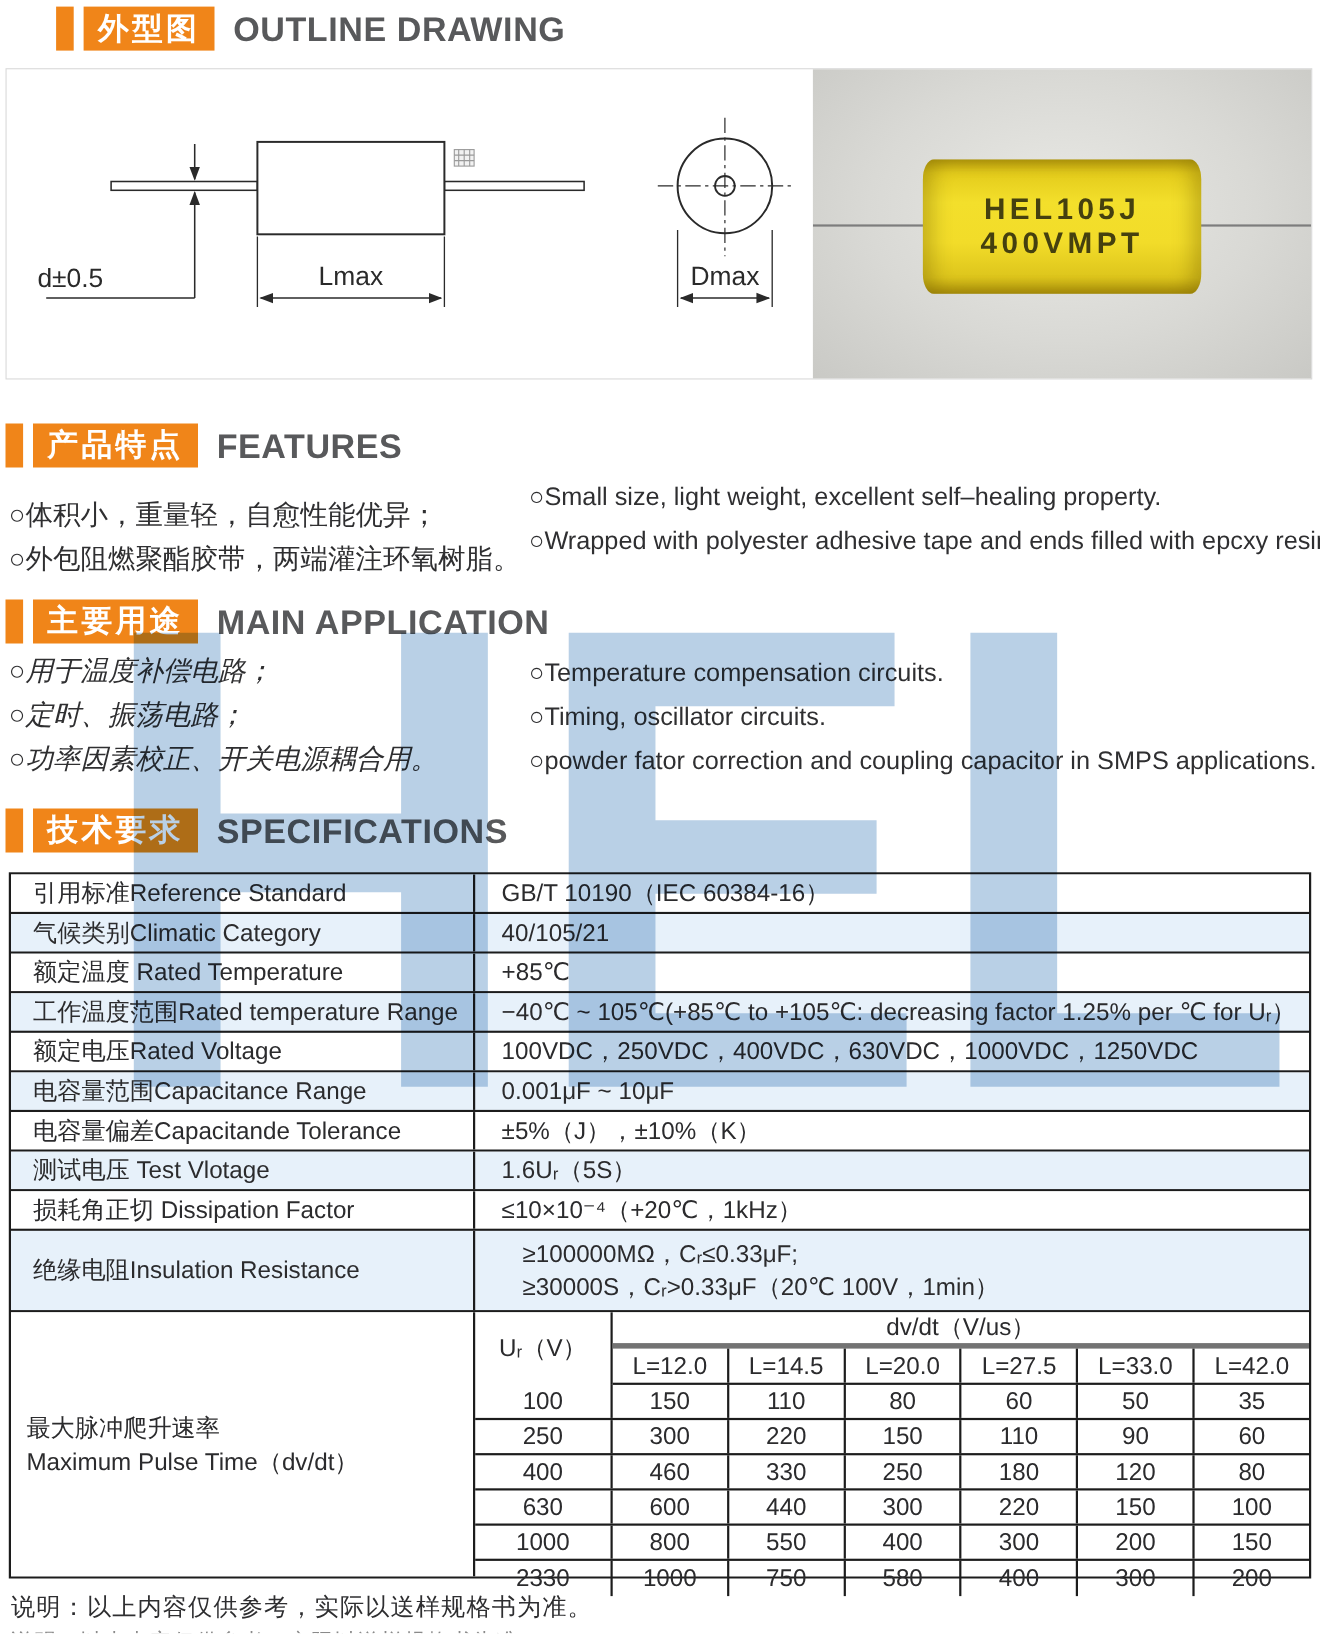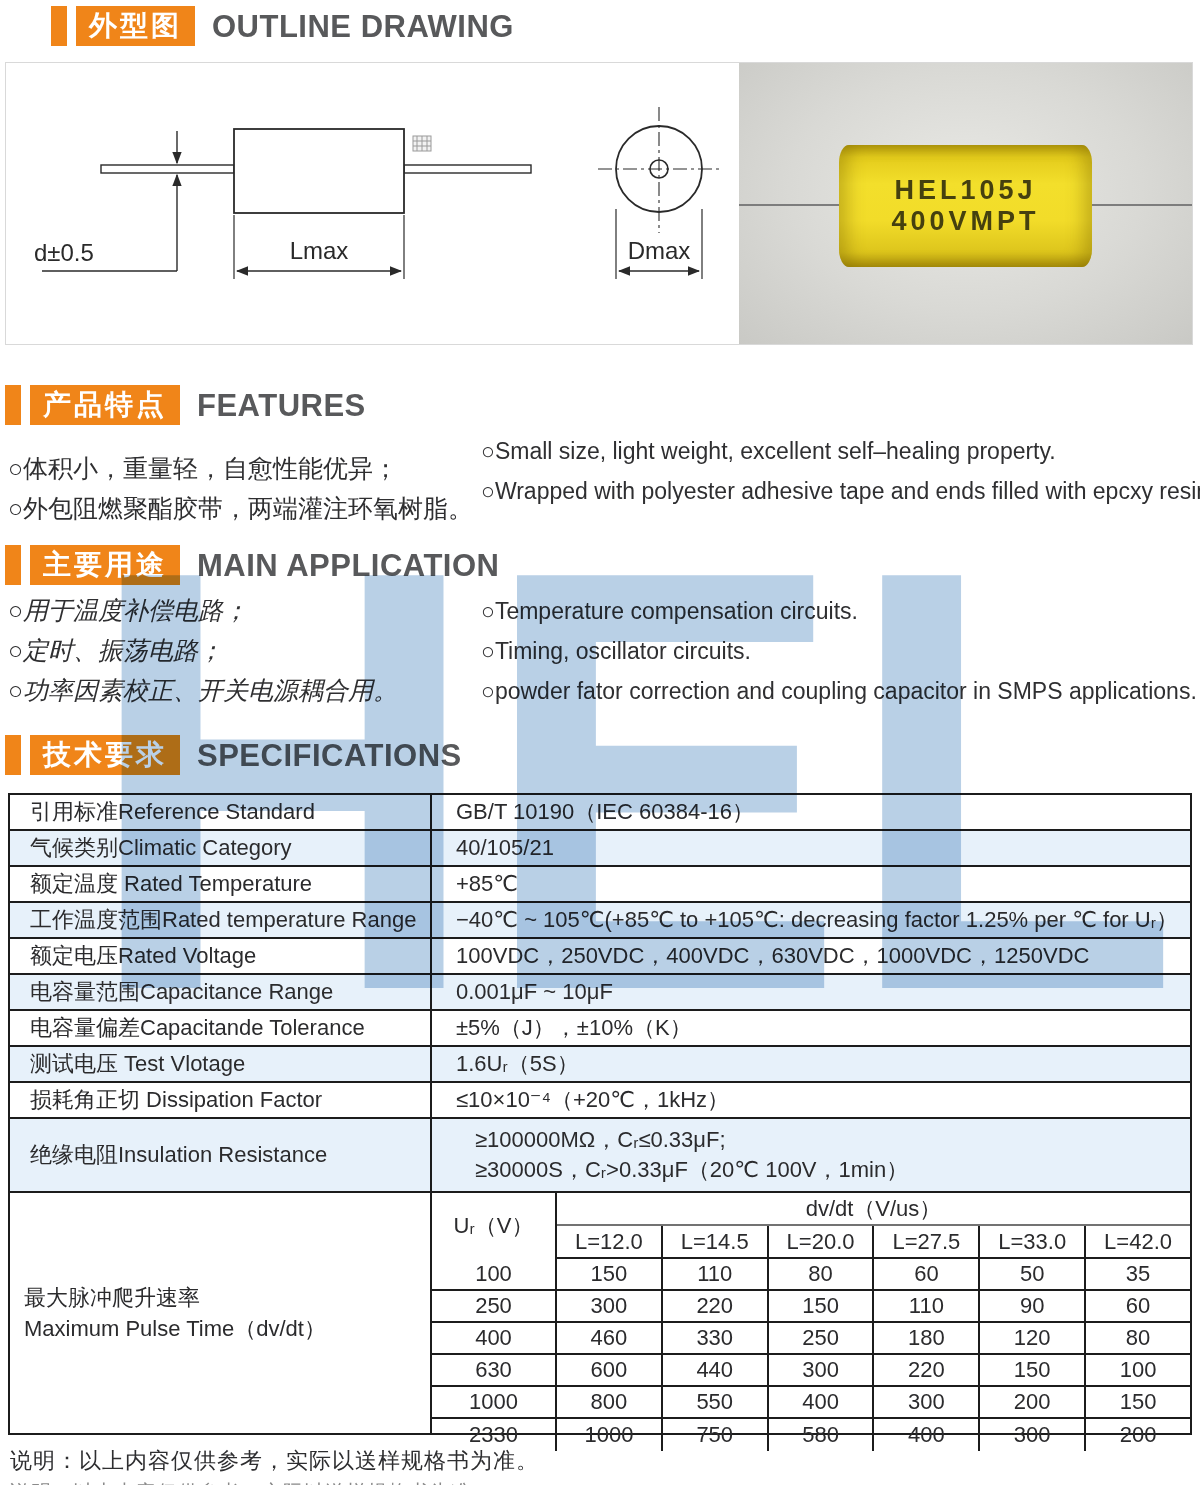--- a/index.html
+++ b/index.html
@@ -43,21 +43,21 @@
   .svalue.multiline { flex-direction:column; align-items:flex-start; justify-content:center; line-height:30px;padding-left:43px; }
   
   .pulse-row  { display:flex; height:240px; background:#fff; }
   .pulse-label{ width:422px; border-right:2px solid #1c1c1c; box-sizing:border-box;
                 display:flex; flex-direction:column; justify-content:center; padding-left:14px; line-height:31px; }
   .pulse-grid { flex:1; display:flex; flex-direction:column; }
   .pg-head    { display:flex; height:66px; }
   .pg-urhead  { width:125px; border-right:2px solid #1c1c1c; box-sizing:border-box;
                 display:flex; align-items:center; justify-content:center; }
   .pg-right   { flex:1; display:flex; flex-direction:column; }
-  .pg-dv      { height:33px; border-bottom:2px solid #737373; box-sizing:border-box;
+  .pg-dv      { height:33px; border-bottom:5px solid #737373; box-sizing:border-box;
                 display:flex; align-items:center; justify-content:center; }
   .pg-cols    { display:flex; height:33px; border-bottom:2px solid #1c1c1c; box-sizing:border-box; }
   .pg-col     { flex:1; border-right:2px solid #1c1c1c; box-sizing:border-box;
                 display:flex; align-items:center; justify-content:center; }
   .pg-col:last-child { border-right:none; }
   .pg-drow    { display:flex; height:32px; border-bottom:2px solid #1c1c1c; box-sizing:border-box; }
   .pg-drow:last-child { border-bottom:none; }
   .pg-urcell  { width:125px; border-right:2px solid #1c1c1c; box-sizing:border-box;
                 display:flex; align-items:center; justify-content:center; }
   

